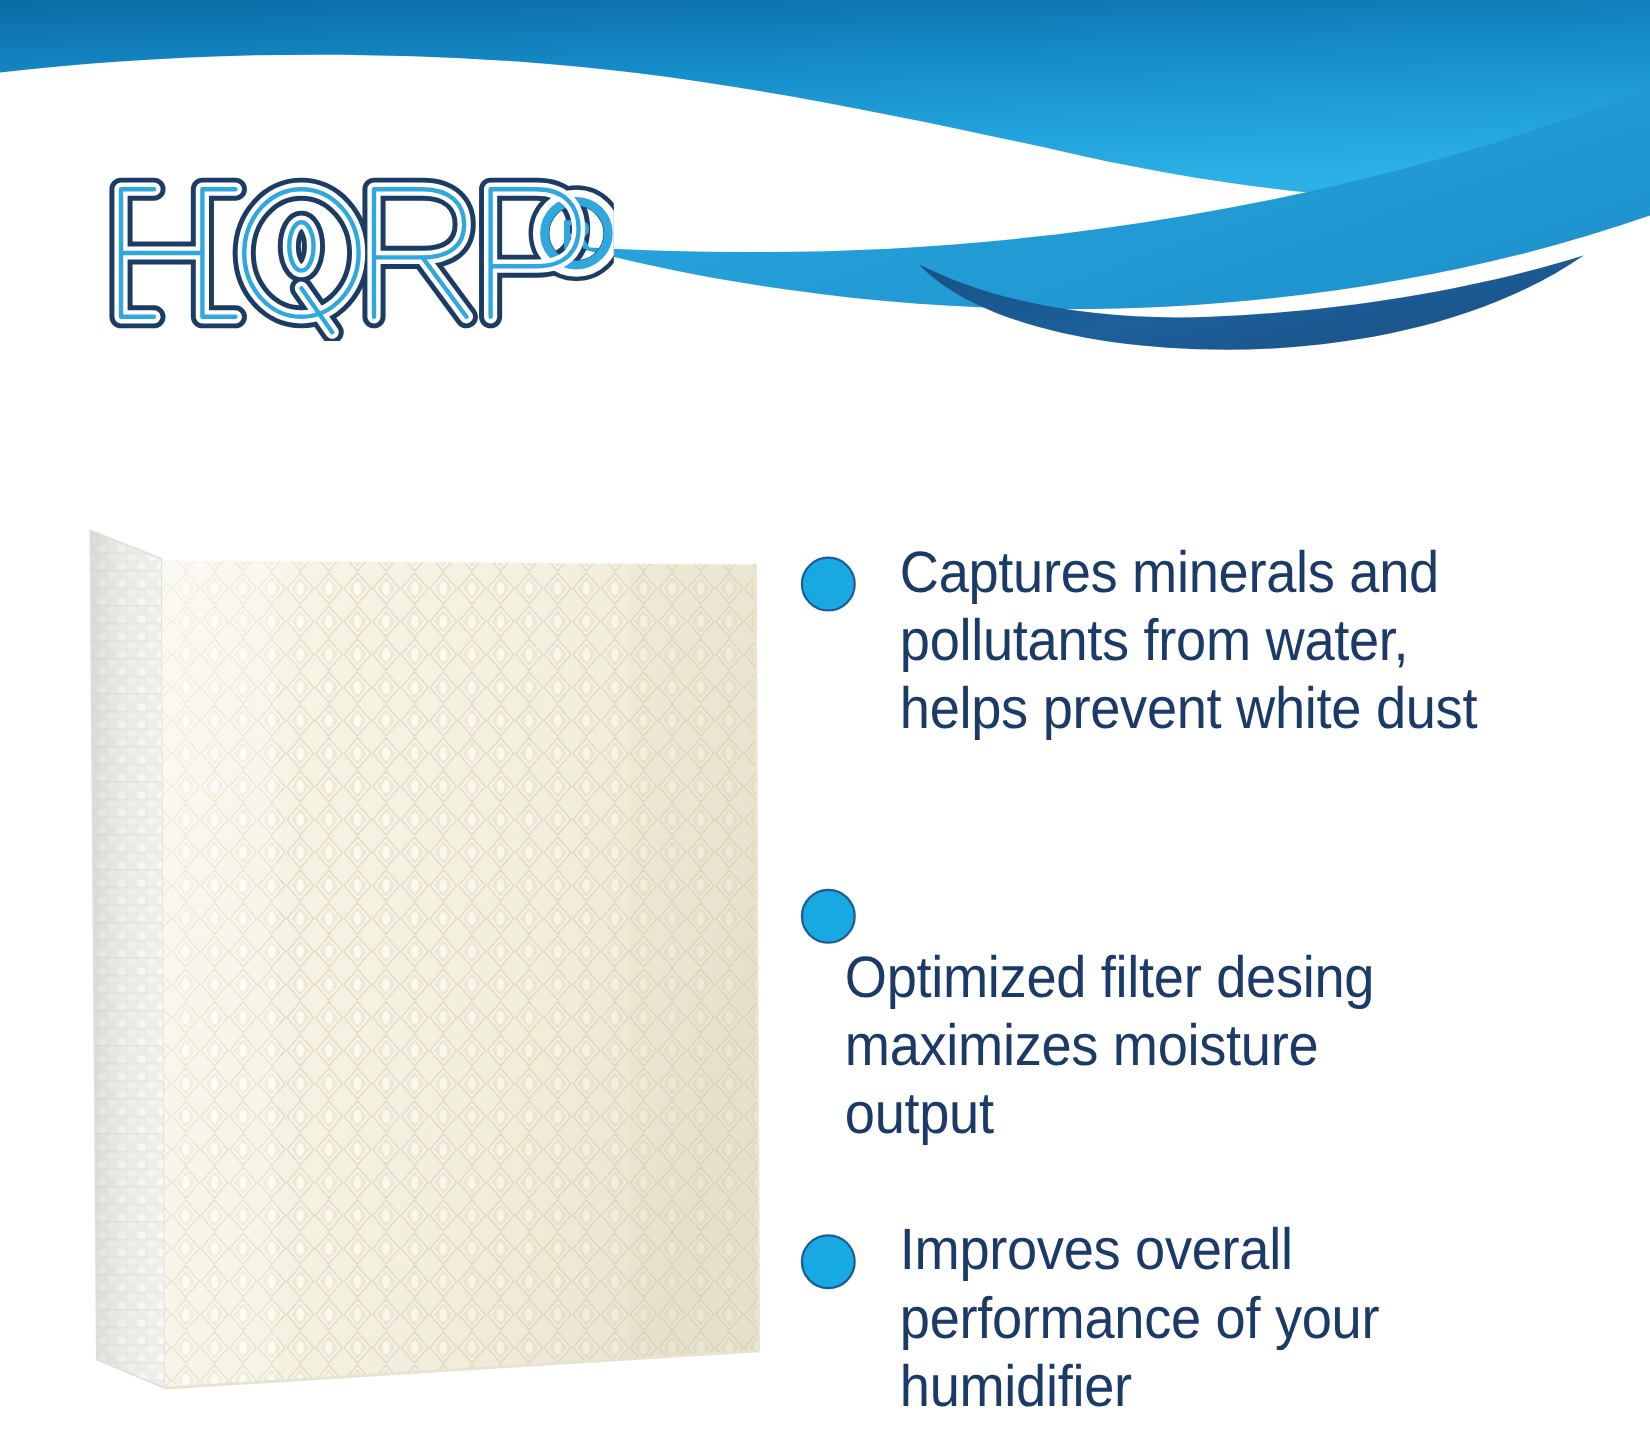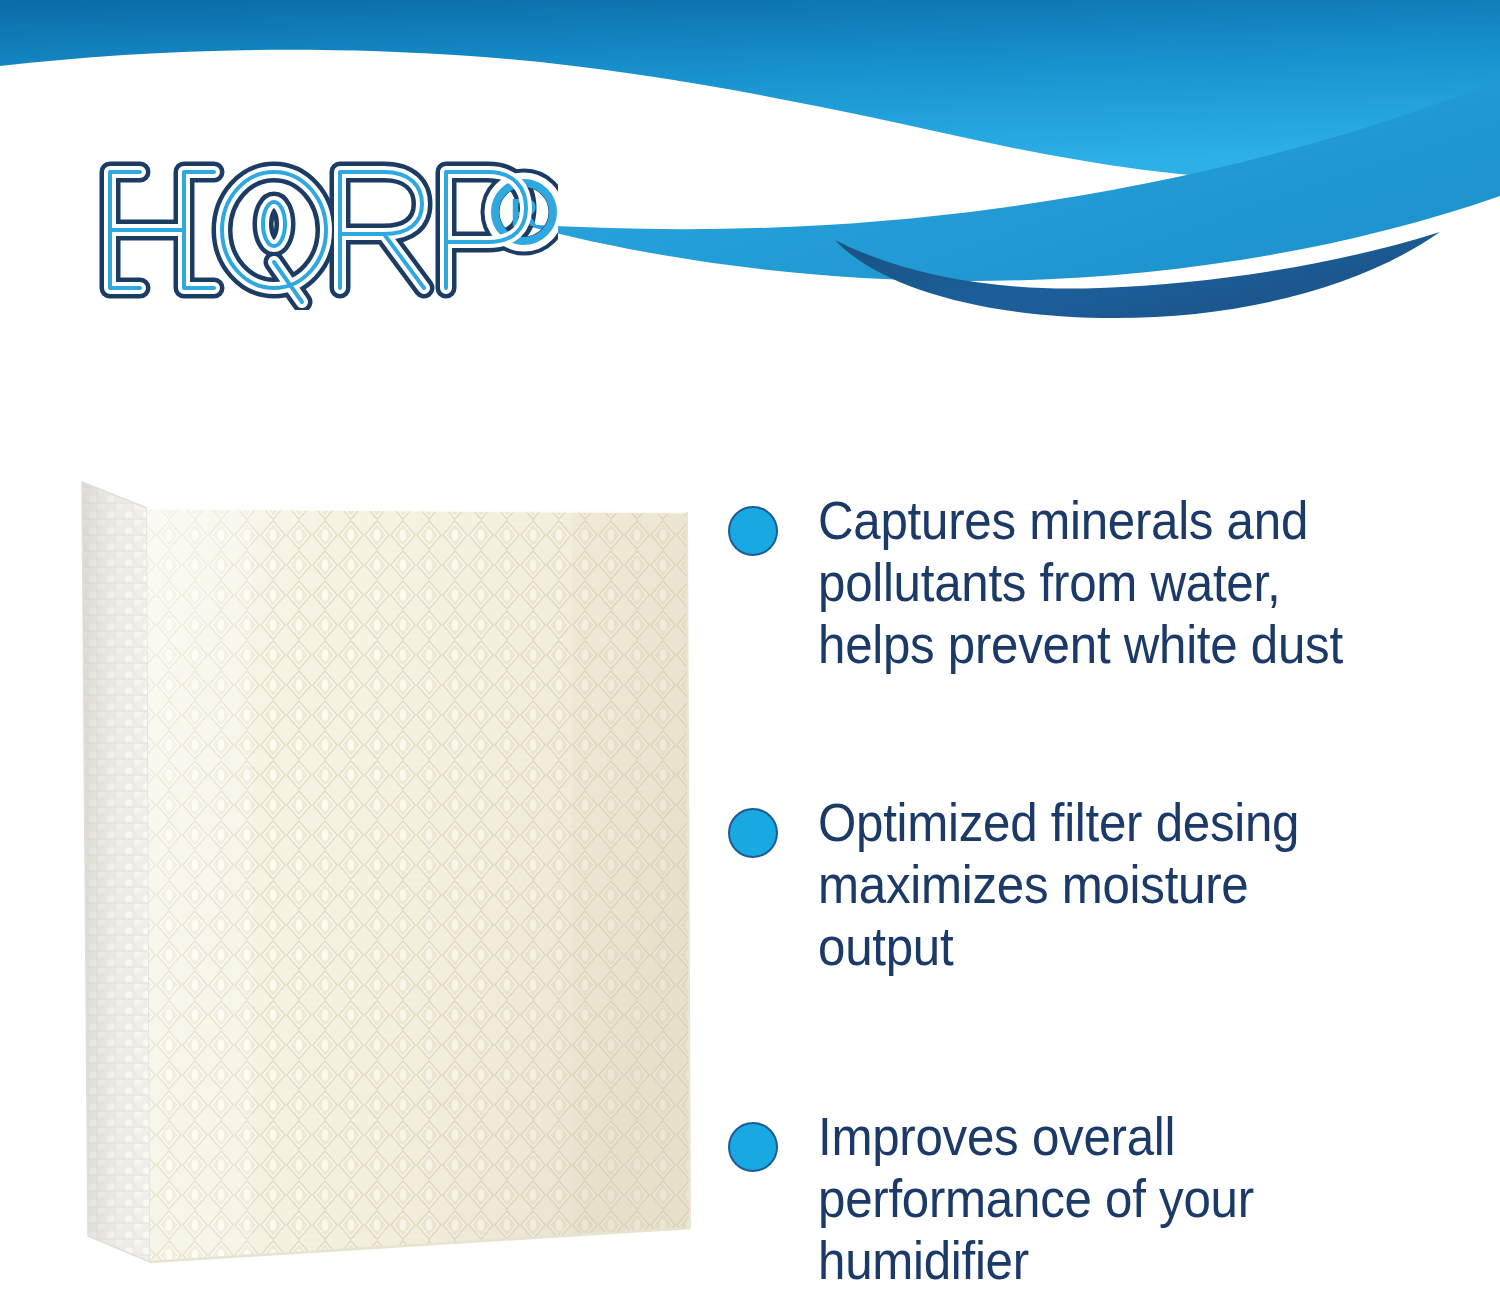--- a/index.html
+++ b/index.html
@@ -34,21 +34,21 @@
     font-size:53px;
     line-height:62px;
     font-weight:400;
     letter-spacing:-0.3px;
     font-family:"Liberation Sans","DejaVu Sans",sans-serif;
     transform:scaleX(0.93);
     transform-origin:left top;
     white-space:pre-line;
   }
   #b1{top:20px;}
-  #b2{top:322px;}
+  #b2{top:322px;flex-direction:column;}
   #b3{top:636px;}
 </style>
 </head>
 <body>
 
 <div id="stage">
 
   <svg id="header-wave" viewBox="0 0 1500 330" preserveAspectRatio="none">
     <defs>
       <linearGradient id="bandGrad" x1="0" y1="0" x2="0.25" y2="1">

